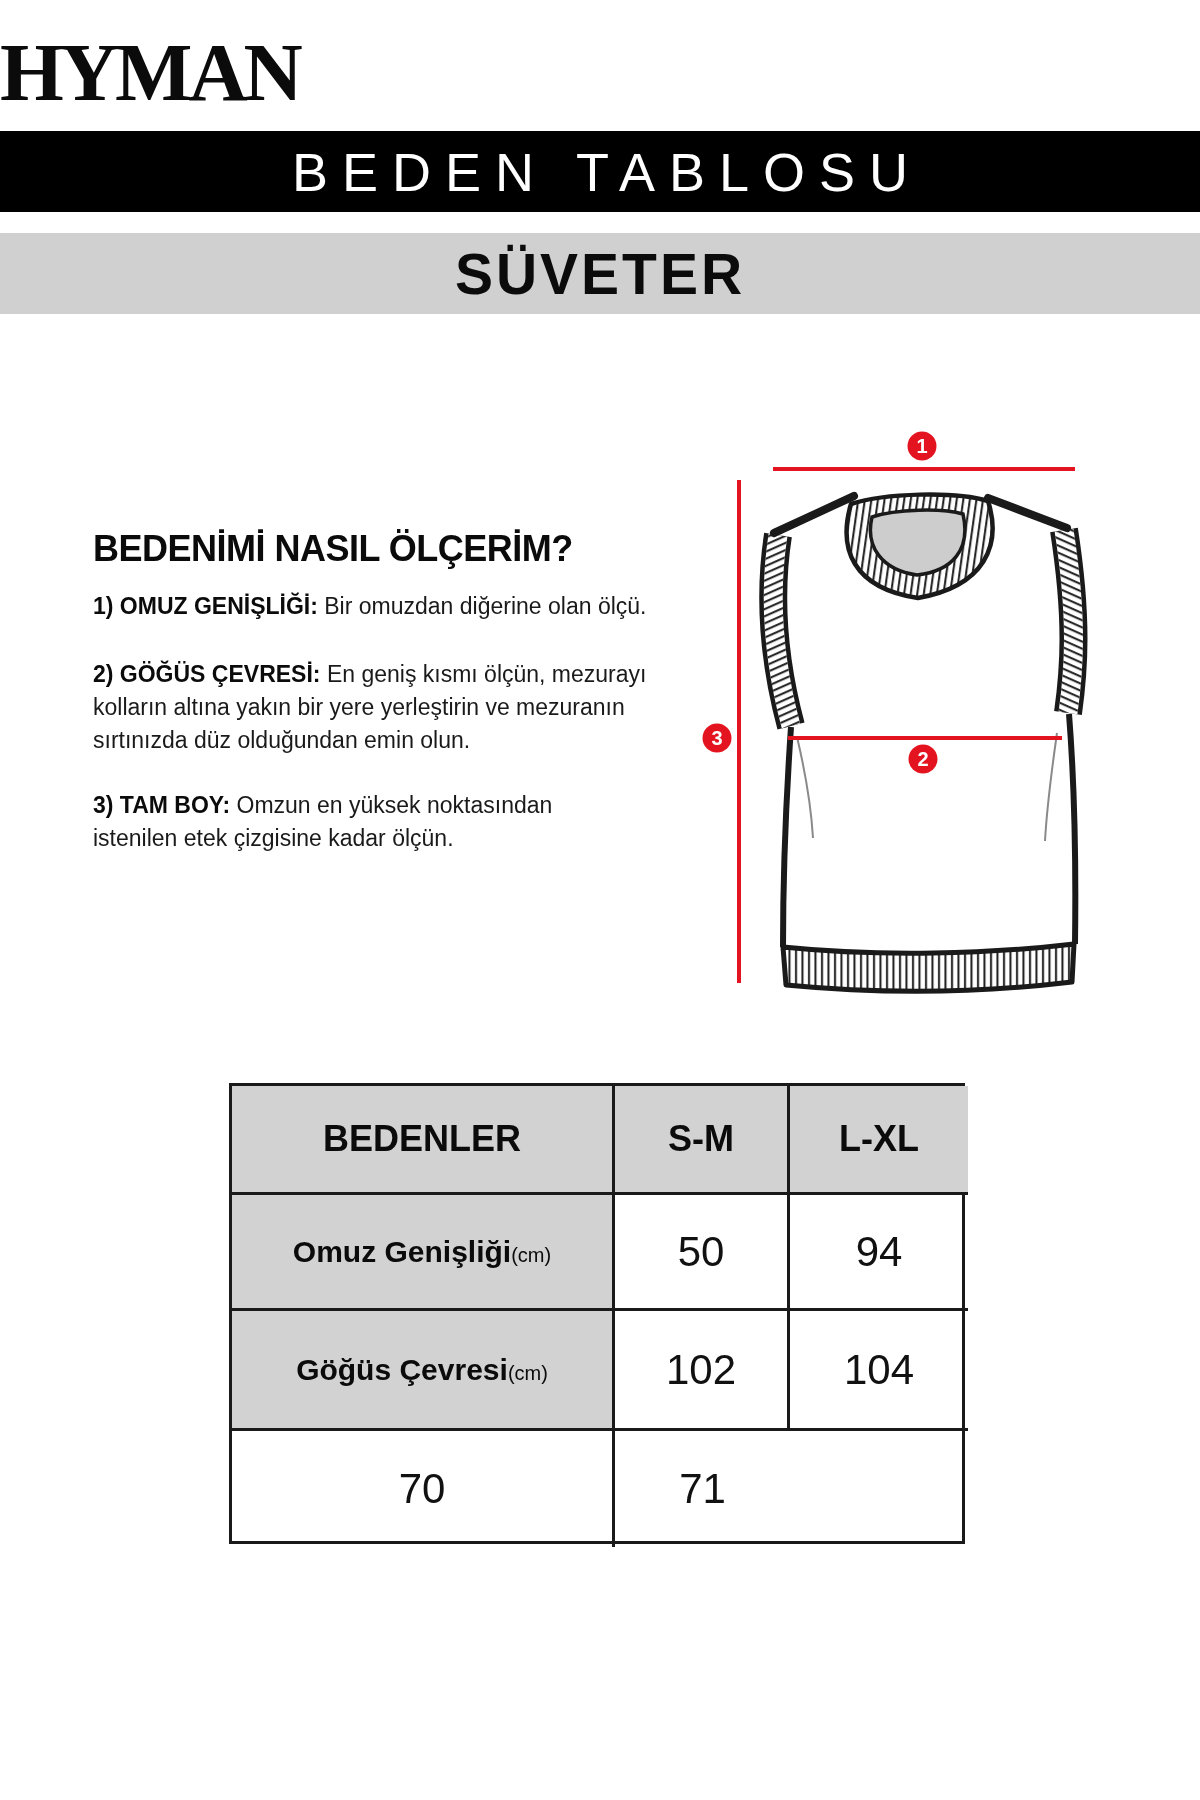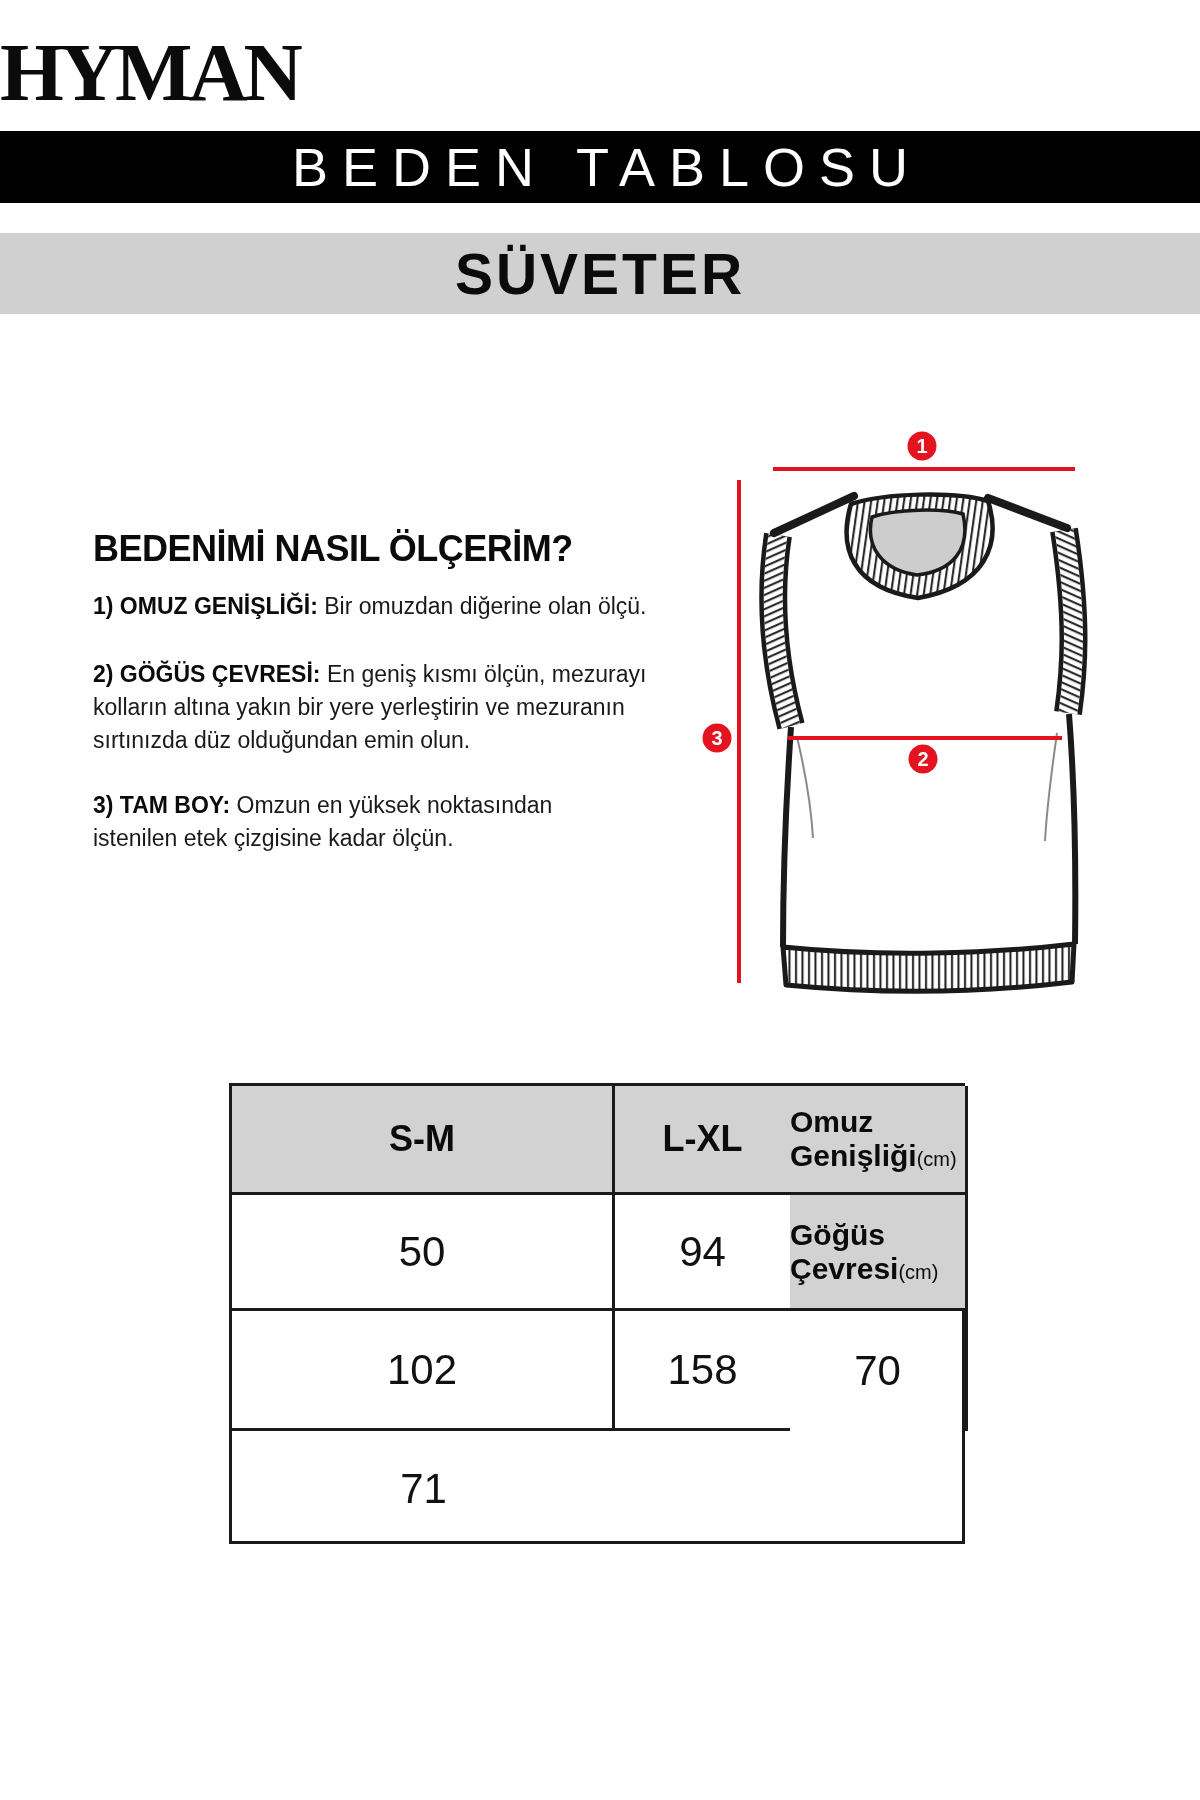--- a/index.html
+++ b/index.html
@@ -2,21 +2,21 @@
 <html><head>
 <meta charset="utf-8">
 <style>
   html,body{margin:0;padding:0;background:#fff;}
   .page{position:relative;width:1200px;height:1800px;background:#ffffff;overflow:hidden;
         font-family:"Liberation Sans",sans-serif;color:#111;}
   
   .logo{position:absolute;top:34px;left:0;width:100%;text-align:left;
         font-family:"Liberation Serif",serif;font-weight:bold;font-size:82px;line-height:78px;
         letter-spacing:-4px;color:#0b0b0b;}
-  .bar-black{position:absolute;top:131px;left:0;width:100%;height:72px;background:#000;
+  .bar-black{position:absolute;top:131px;left:0;width:100%;height:81px;background:#000;
         display:flex;align-items:center;justify-content:center;}
   .bar-black .t{color:#fff;font-size:54px;font-weight:400;letter-spacing:14px;padding-left:14px;}
   .bar-gray{position:absolute;top:233px;left:0;width:100%;height:81px;background:#d0d0d0;
         display:flex;align-items:center;justify-content:center;}
   .bar-gray .t{color:#0b0b0b;font-size:57px;font-weight:bold;letter-spacing:3px;}
   
   .instructions{position:absolute;left:93px;top:528px;width:560px;}
   .instructions h2{margin:0;font-size:36px;font-weight:bold;letter-spacing:-0.5px;color:#0b0b0b;}
   .instr-p{position:absolute;left:0;margin:0;font-size:23px;line-height:33px;color:#1a1a1a;}
   .instr-p b{font-weight:bold;color:#0b0b0b;}
@@ -133,32 +133,33 @@
       <circle cx="923" cy="759" r="14.5" fill="#e31420"></circle>
       <text x="923" y="766" text-anchor="middle" font-size="20" font-weight="bold" font-family="Liberation Sans, sans-serif" fill="#ffffff">2</text>
     </g>
     <g>
       <circle cx="717" cy="738" r="14.5" fill="#e31420"></circle>
       <text x="717" y="745" text-anchor="middle" font-size="20" font-weight="bold" font-family="Liberation Sans, sans-serif" fill="#ffffff">3</text>
     </g>
   </svg>
 
   <div class="size-table">
+    <div class="cell gray head">BEDENLER</div>
     <div class="cell gray head">S-M</div>
     <div class="cell gray head last-col">L-XL</div>
 
     <div class="cell gray rowlabel">
       <span><b>Omuz Genişliği</b><span class="unit">(cm)</span></span>
     </div>
     <div class="cell val">50</div>
     <div class="cell val last-col">94</div>
 
     <div class="cell gray rowlabel">
       <span><b>Göğüs Çevresi</b><span class="unit">(cm)</span></span>
     </div>
     <div class="cell val">102</div>
-    <div class="cell val last-col">158</div>
+    <div class="cell val last-col">104</div>
 
     <div class="cell val last-row">70</div>
     <div class="cell val last-col last-row">71</div>
   </div>
 
 </div>
 
 </body></html>

